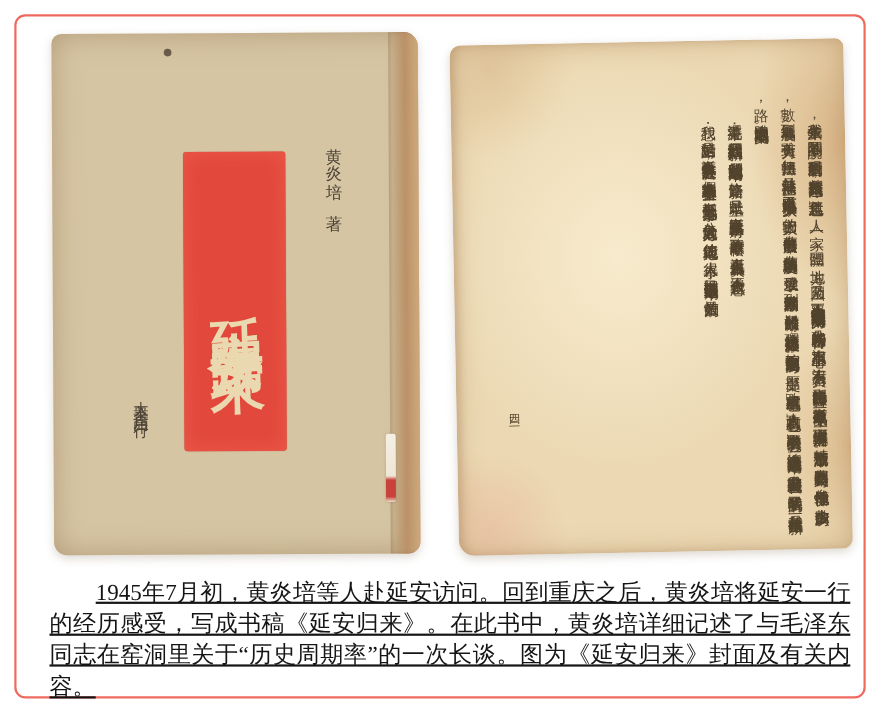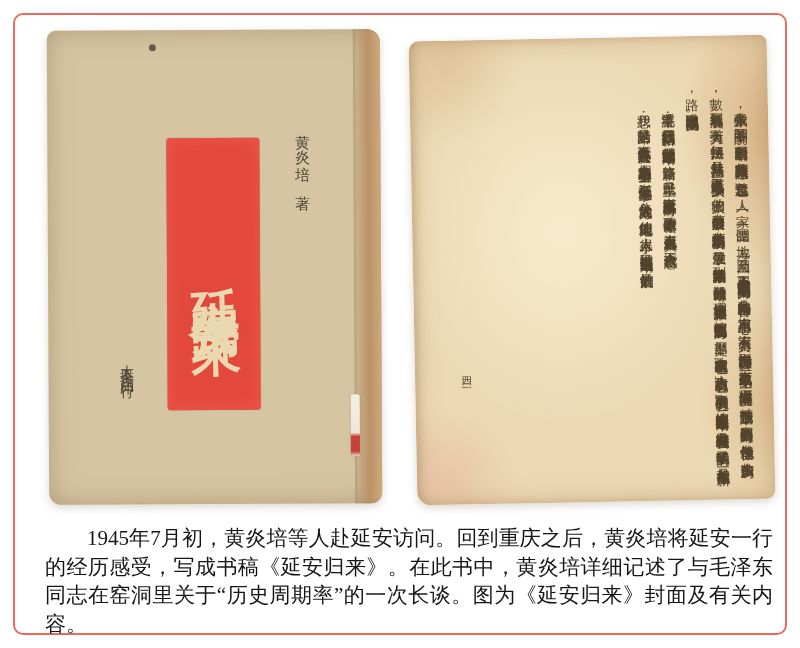--- a/index.html
+++ b/index.html
@@ -87,21 +87,21 @@
   .page-par{margin:0;text-indent:1em;}
   .page-number{
     position:absolute;left:44px;top:328px;
     writing-mode:vertical-rl;text-orientation:upright;
     font-size:10.5px;letter-spacing:3px;color:#5a4a32;
   }
   
   .caption{
     position:absolute;left:45px;top:524px;width:728px;
     font-size:21px;line-height:28.5px;color:#151515;
-    text-align:justify;text-indent:2em;margin:0;
+    text-align:justify;text-indent:2em;margin:0;text-decoration:underline;
   }
 </style>
 </head>
 <body>
 
 <div class="frame"></div>
 
 <figure class="photo-cover" style="margin:0;">
   <div class="cover-hole"></div>
   <div class="title-block">

